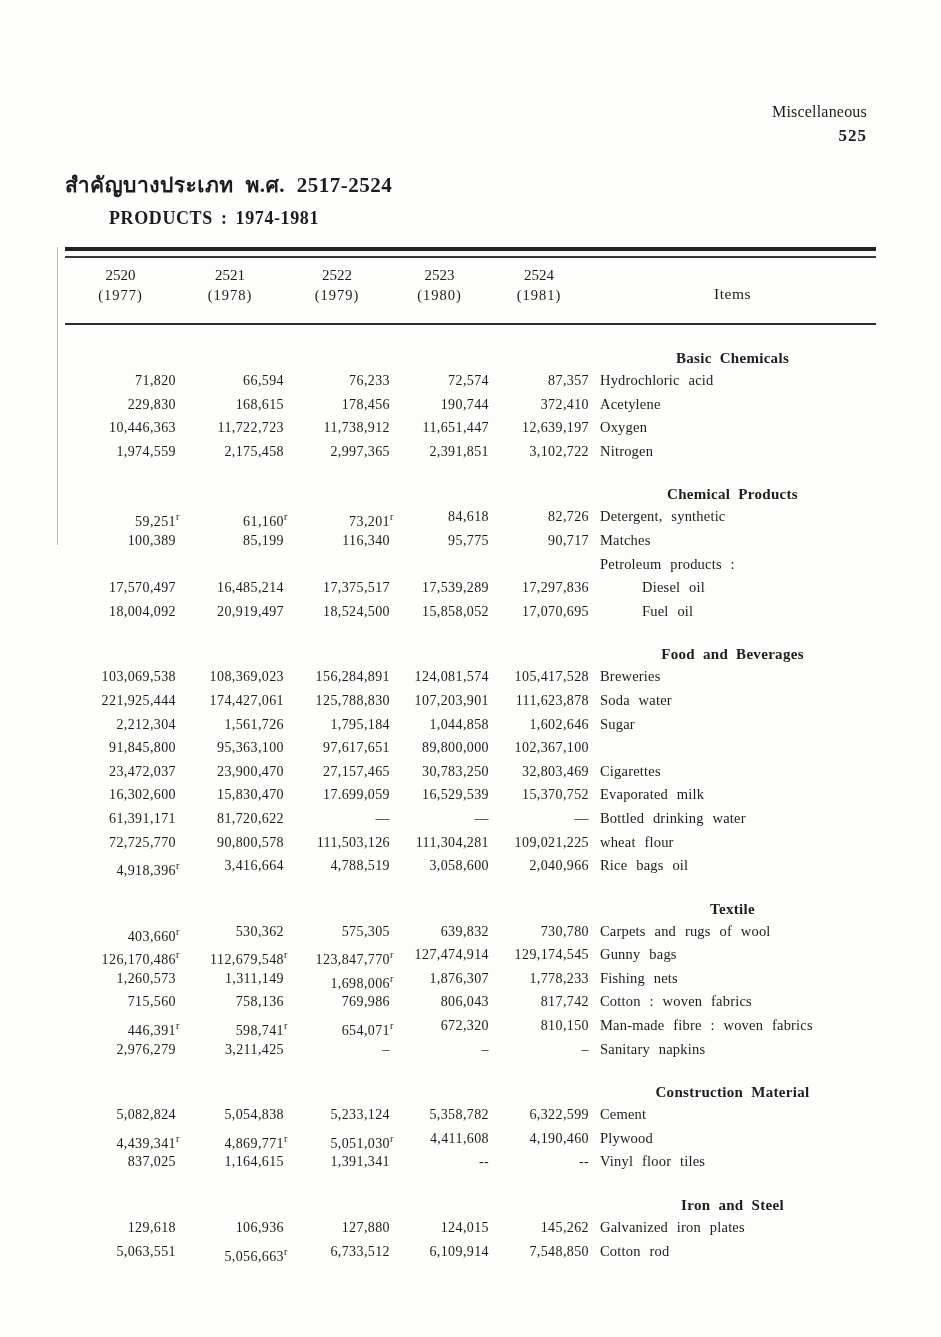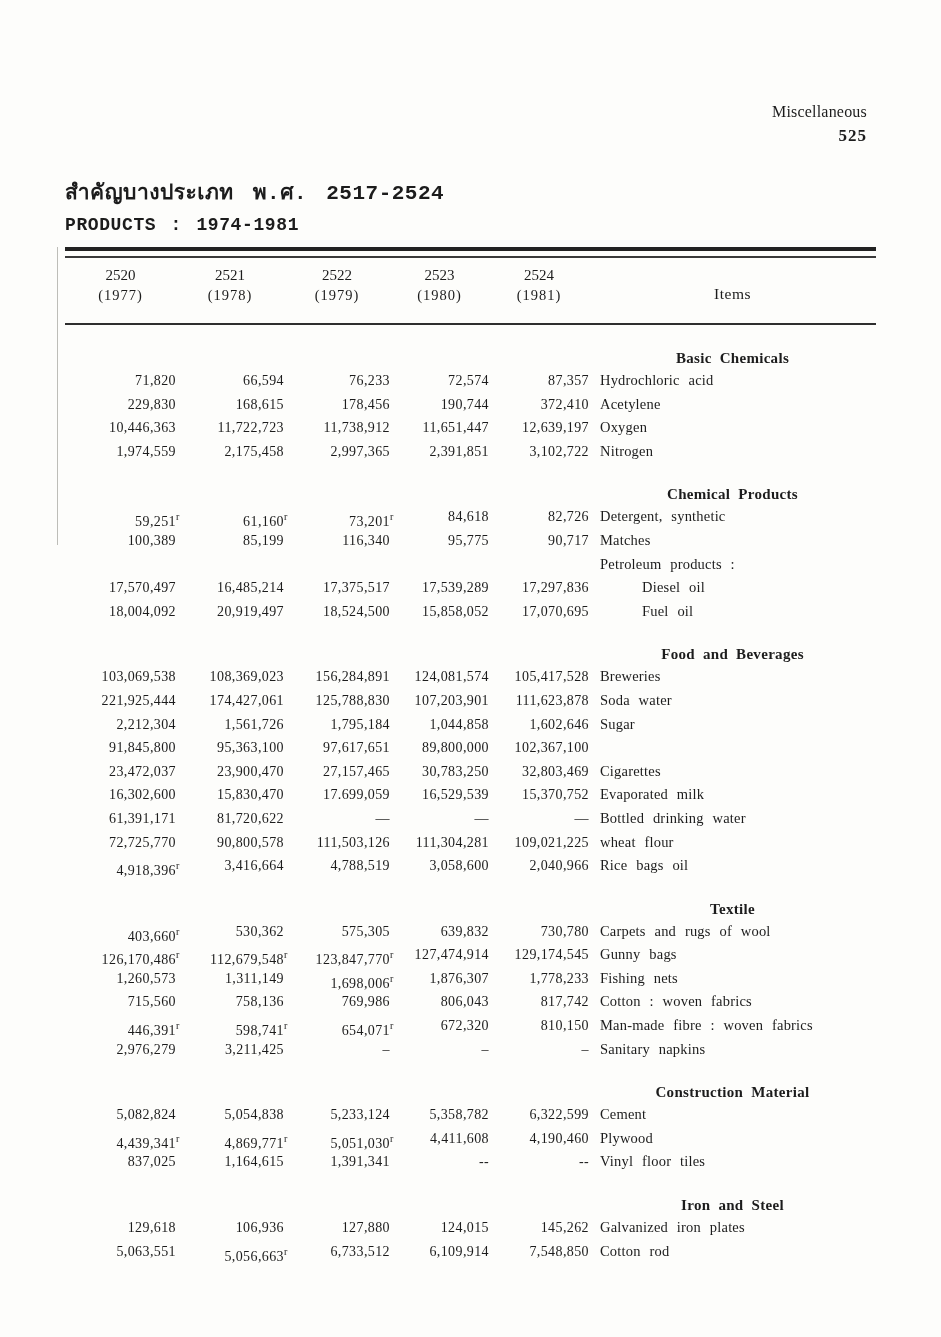--- a/index.html
+++ b/index.html
@@ -15,23 +15,23 @@
     font-family:"Liberation Serif","DejaVu Serif",serif;
     color:var(--ink);
     position:relative;
     overflow:hidden;
   }
   .corner{
     position:absolute;top:103px;right:74px;text-align:right;
   }
   .corner-label{font-size:16px;letter-spacing:0.2px;text-align:right;}
   .page-number{font-size:17px;font-weight:bold;margin-top:5px;letter-spacing:1px;}
-  .title-block{position:absolute;left:65px;top:175px;font-family:Liberation Mono, monospace;}
+  .title-block{position:absolute;left:65px;top:168px;}
   .title-thai{font-size:21px;font-weight:bold;letter-spacing:0.5px;word-spacing:6px;}
-  .title-eng{font-size:18px;font-weight:bold;margin-top:7px;letter-spacing:0.6px;word-spacing:3px;}
+  .title-eng{font-size:18px;font-weight:bold;margin-top:7px;letter-spacing:0.6px;word-spacing:3px;margin-left:44px;}
   .scan-edge{
     position:absolute;left:57px;top:247px;width:1px;height:298px;
     background:#bdbdb8;
   }
   .table-wrap{
     position:absolute;left:65px;top:247px;width:811px;
   }
   .rule{width:100%;}
   .rule-thick{height:4px;background:var(--rule);}
   .rule-gap{height:5px;}

